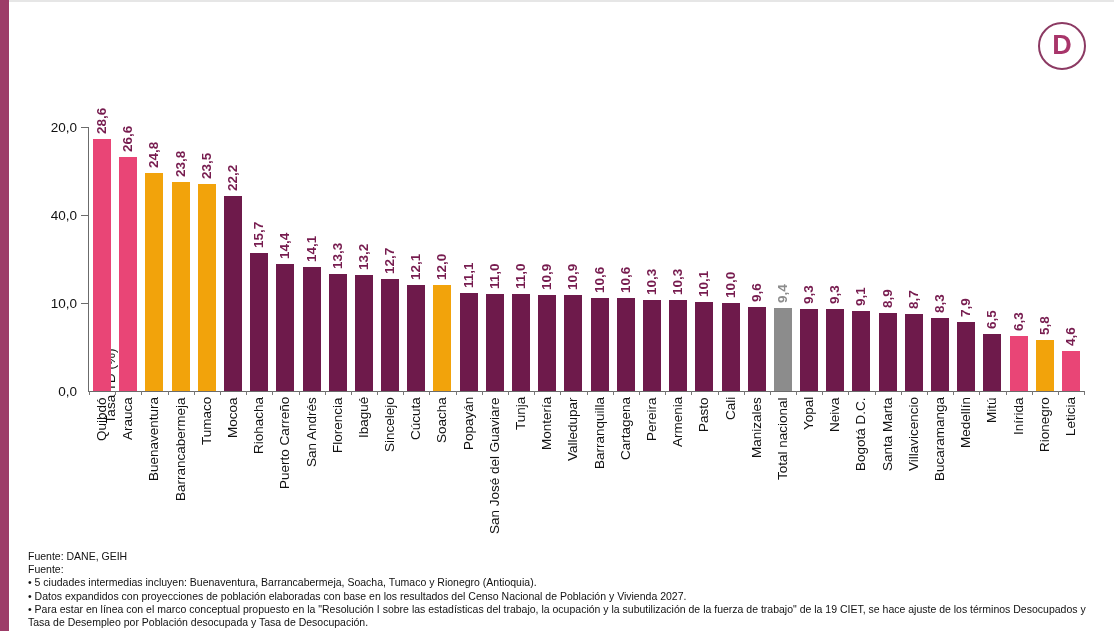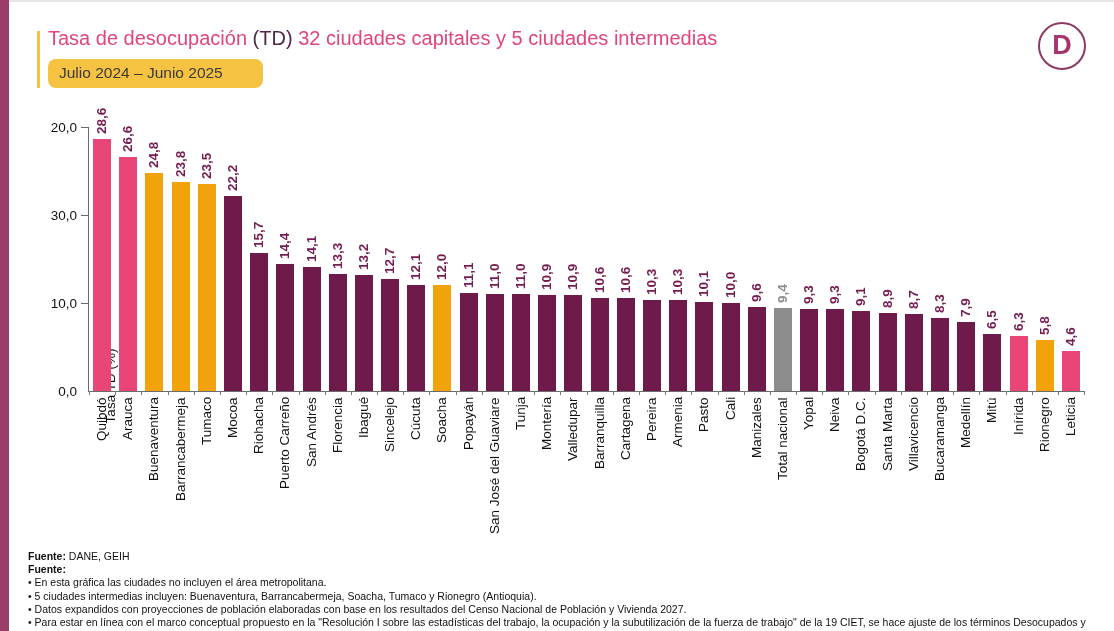--- a/index.html
+++ b/index.html
@@ -41,44 +41,39 @@
                writing-mode:vertical-rl; transform:rotate(180deg); text-align:end;
                font-size:13.5px; color:#111; line-height:26.2px; white-space:nowrap; }
 
   .xticks { position:absolute; top:100%; left:0; width:100%; height:4px; display:flex;
             border-left:1px solid #777; }
   .xtick-cell { flex:0 0 26.2px; height:4px; border-right:1px solid #777; box-sizing:border-box; }
 
   
   .footer { position:absolute; left:28px; top:550px; width:1066px;
             font-size:10.5px; color:#111; line-height:13.2px; }
-  .footer b { font-weight:bold; }
+  .footer b { font-weight:normal; }
 </style>
 </head>
 <body>
 
 <div class="page">
   <div class="left-strip"></div>
   <div class="top-line"></div>
 
-  <div class="header">
-    <div class="title-accent"></div>
-    <div class="chart-title"><span>Tasa de desocupación </span><span class="td-dark">(TD)</span><span> 32 ciudades capitales y 5 ciudades intermedias</span></div>
-    <div class="period-badge">Julio 2024 – Junio 2025</div>
-  </div>
 
   <div class="logo">
     <div class="logo-d">D</div>
   </div>
 
   <div class="chart">
     <div class="ylabel">Tasa TD (%)</div>
 
     <div class="ytick" style="top:0px">20,0</div>
-    <div class="ytick" style="top:88px">30,0</div>
+    <div class="ytick" style="top:88px">40,0</div>
     <div class="ytick" style="top:176px">10,0</div>
     <div class="ytick" style="top:264px">0,0</div>
     <div class="ytick-mark" style="top:0px"></div>
     <div class="ytick-mark" style="top:88px"></div>
     <div class="ytick-mark" style="top:176px"></div>
 
     <div class="cols" id="bars">
         <div class="col">
           <div class="val-label" style="bottom: 256.7px; color: rgb(119, 28, 79);">28,6</div>
           <div class="bar" style="height: 251.7px; background: rgb(233, 69, 118);"></div>
@@ -308,18 +303,17 @@
         <div class="xtick-cell"></div>
         <div class="xtick-cell"></div>
         <div class="xtick-cell"></div>
         <div class="xtick-cell"></div>
       </div>
   </div>
 
   <div class="footer">
     <div><b>Fuente:</b><span> DANE, GEIH</span></div>
     <div><b>Fuente:</b></div>
-    <div>• En esta gráfica las ciudades no incluyen el área metropolitana.</div>
     <div>• 5 ciudades intermedias incluyen: Buenaventura, Barrancabermeja, Soacha, Tumaco y Rionegro (Antioquia).</div>
     <div>• Datos expandidos con proyecciones de población elaboradas con base en los resultados del Censo Nacional de Población y Vivienda 2027.</div>
     <div>• Para estar en línea con el marco conceptual propuesto en la "Resolución I sobre las estadísticas del trabajo, la ocupación y la subutilización de la fuerza de trabajo" de la 19 CIET, se hace ajuste de los términos Desocupados y Tasa de Desempleo por Población desocupada y Tasa de Desocupación.</div>
   </div>
 </div>
 
 </body></html>

